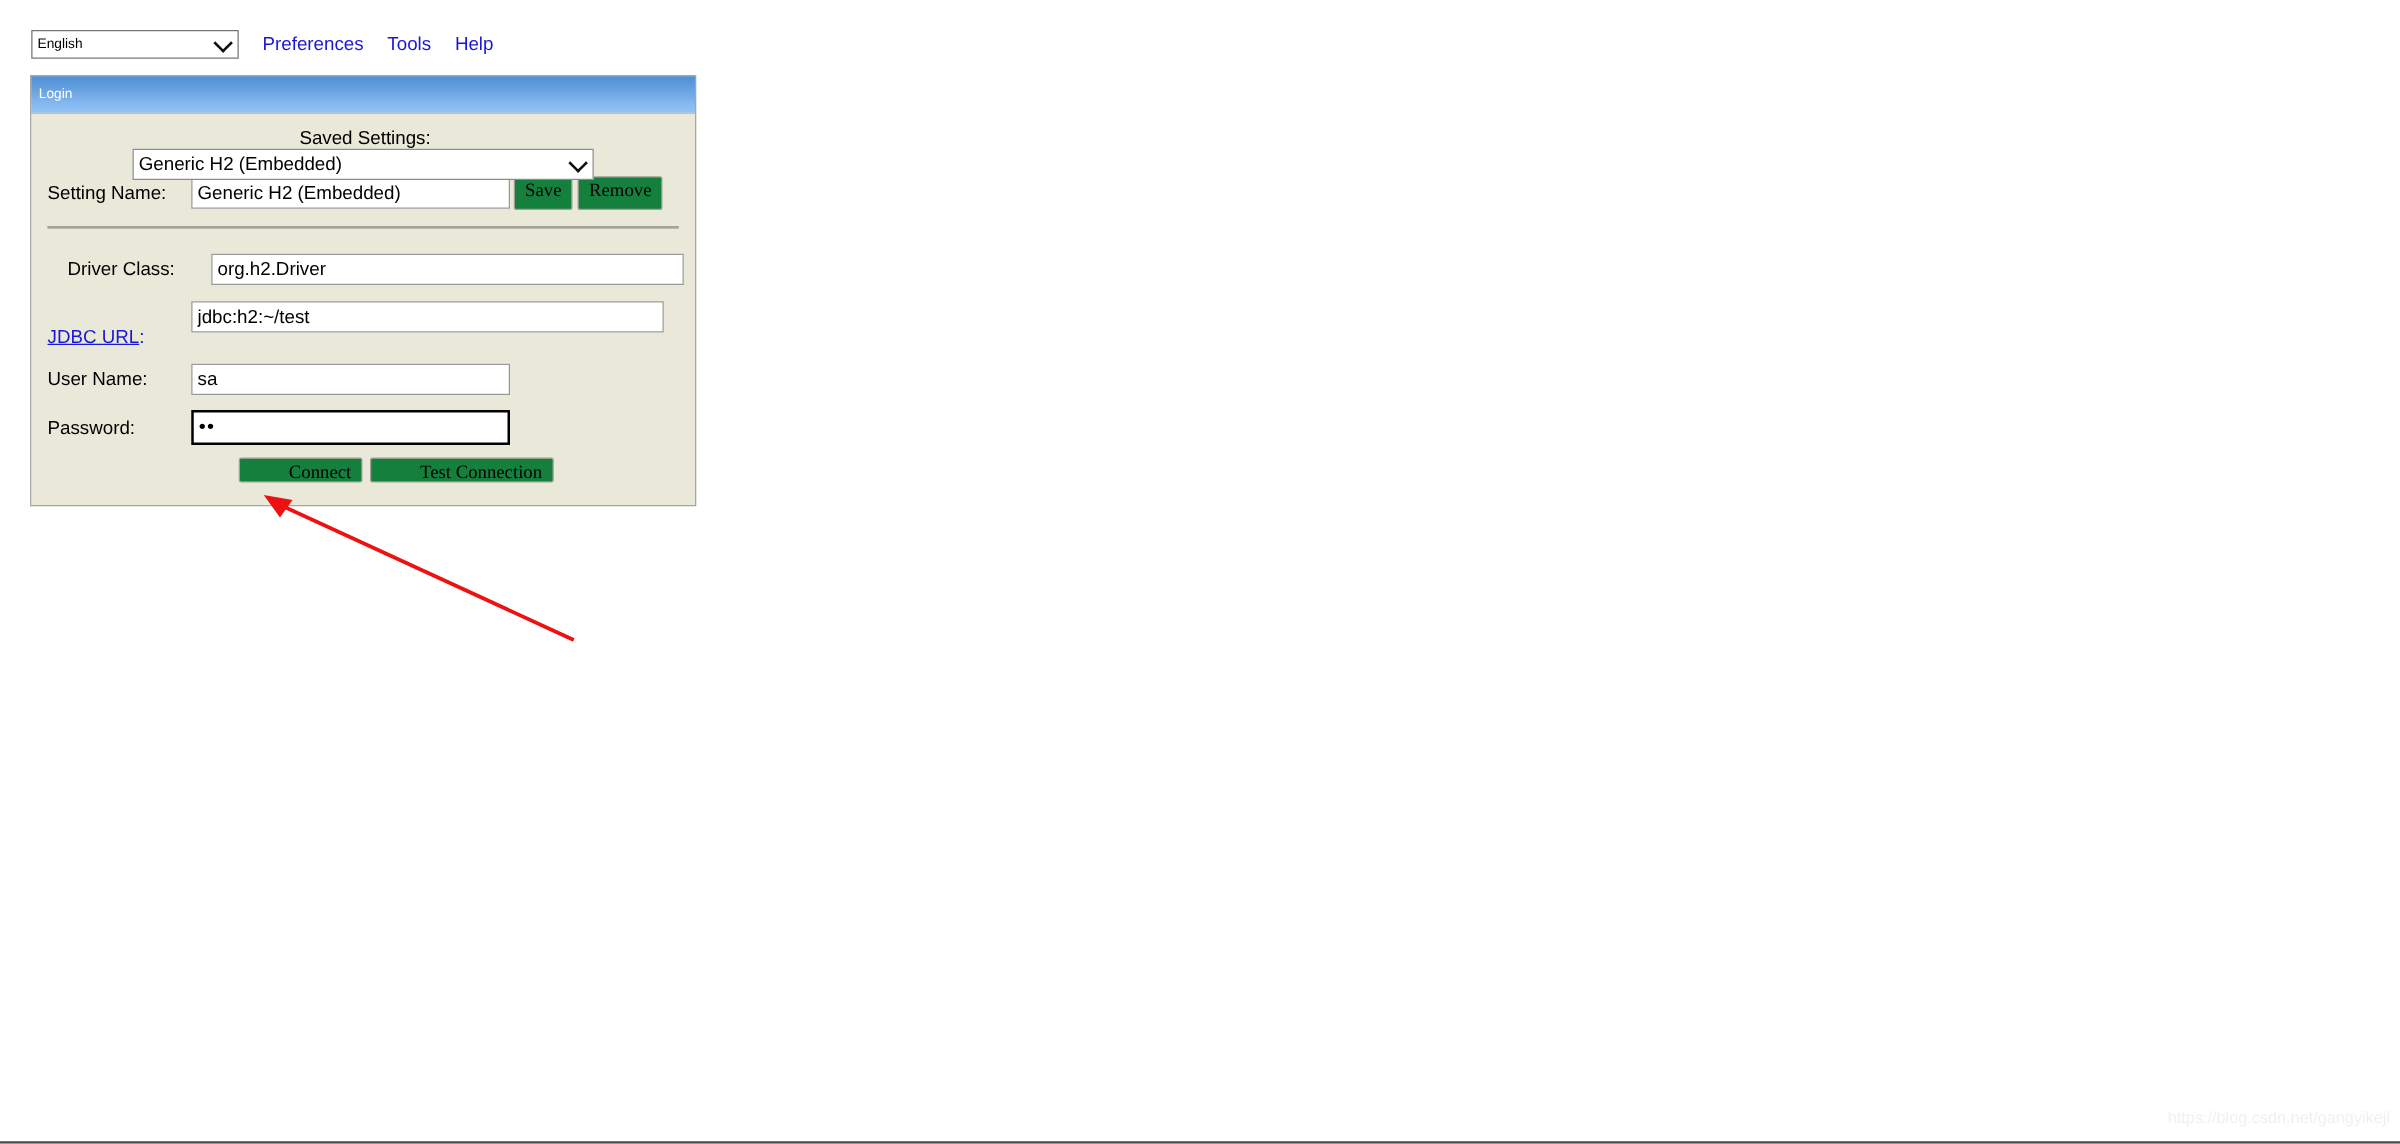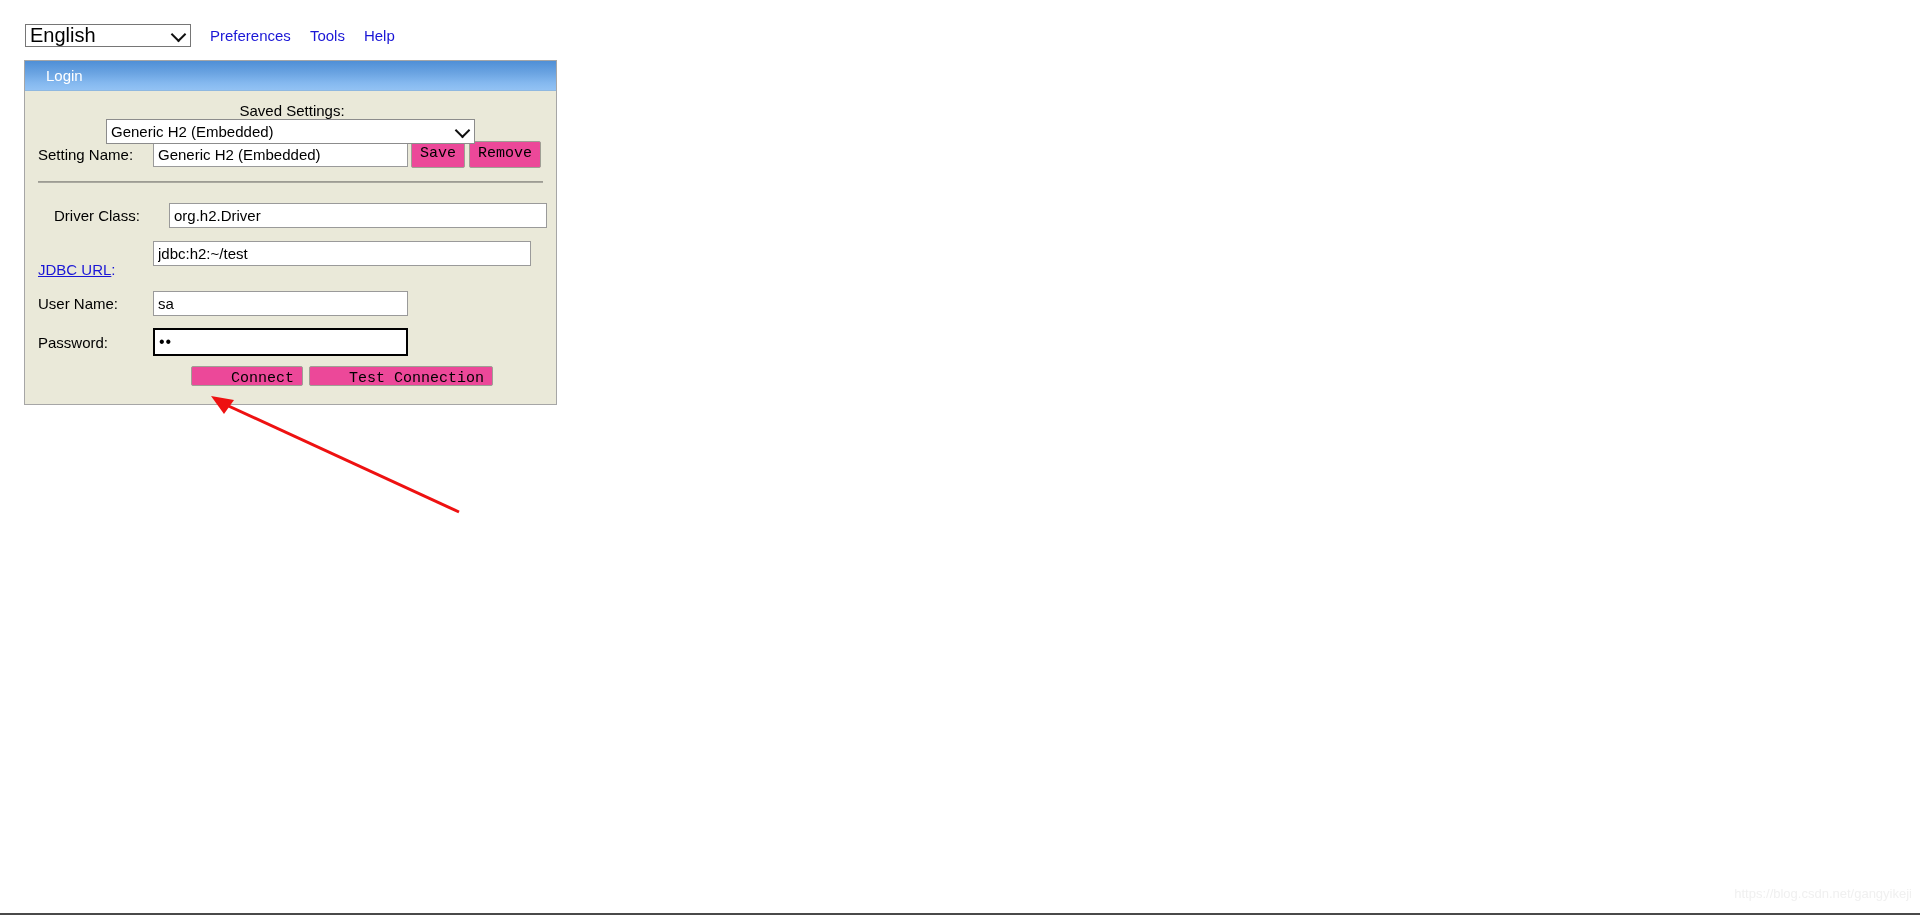--- a/index.html
+++ b/index.html
@@ -25,21 +25,21 @@
     top: 23px;
     display: flex;
     align-items: center;
     gap: 0;
     height: 24px;
   }
   #lang-select {
     width: 166px;
     height: 23px;
     font-family: "Liberation Sans", sans-serif;
-    font-size: 20px;
+    font-size: 11px;
     color: #000;
     background: #ffffff;
     border: 1px solid #767676;
     border-radius: 0;
     padding: 0 20px 0 4px;
     -webkit-appearance: none;
     -moz-appearance: none;
     appearance: none;
     box-sizing: border-box;
     line-height: 21px;
@@ -77,23 +77,23 @@
     left: 24px;
     top: 60px;
     width: 531px;
     border: 1px solid #a6a6a6;
     background: #eae9d9;
     box-sizing: content-box;
   }
   #panel-title {
     height: 29px;
     line-height: 29px;
-    padding-left: 21px;
+    padding-left: 6px;
     color: #ffffff;
-    font-size: 15px;
+    font-size: 11px;
     background: linear-gradient(to bottom, #4f8fd6 0%, #6ba4e2 42%, #84b8ef 75%, #92c2f4 100%);
     border-bottom: 1px solid #8fb8e0;
   }
   #panel-body {
     padding: 11px 0 18px 0;
   }
 
   .row {
     display: flex;
     align-items: center;
@@ -148,24 +148,24 @@
     border: 1px solid #8c8c8c;
     padding: 0 24px 0 4px;
     -webkit-appearance: none;
     -moz-appearance: none;
     appearance: none;
     box-sizing: border-box;
     border-radius: 0;
   }
 
   .btn {
-    font-family: Liberation Mono, monospace;
-    font-size: 15px;
-    color: #000;
-    background: #ec4899;
+    font-family: Liberation Serif, serif;
+    font-size: 15px;
+    color: #000;
+    background: #15803d;
     border: 1px solid #9f9f94;
     border-radius: 2px;
     padding: 3px 8px 4px 8px;
     cursor: default;
     line-height: 17px;
     box-sizing: border-box;
   }
   #save-btn   { margin-left: 3px; height: 27px; }
   #remove-btn { margin-left: 4px; height: 27px; }
 

